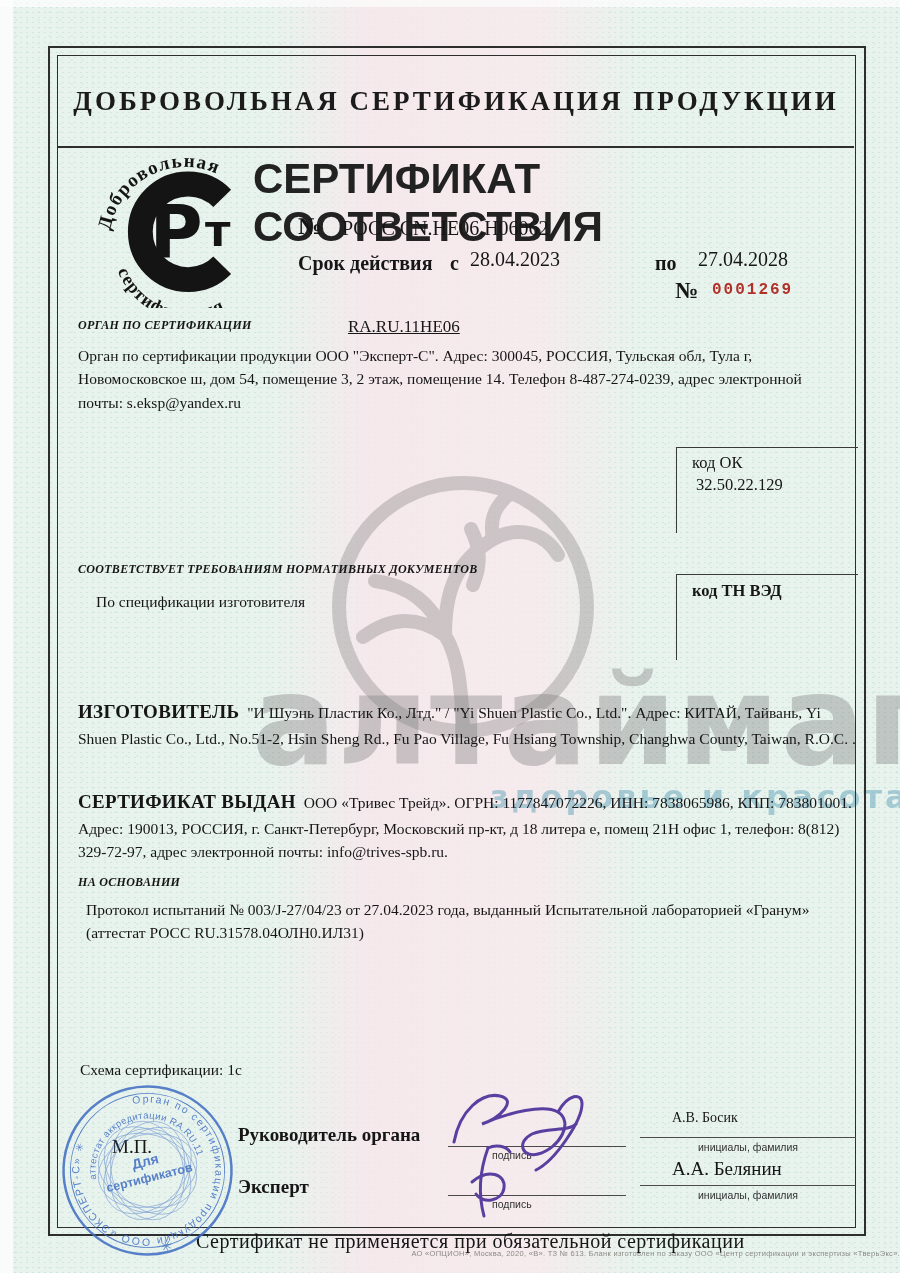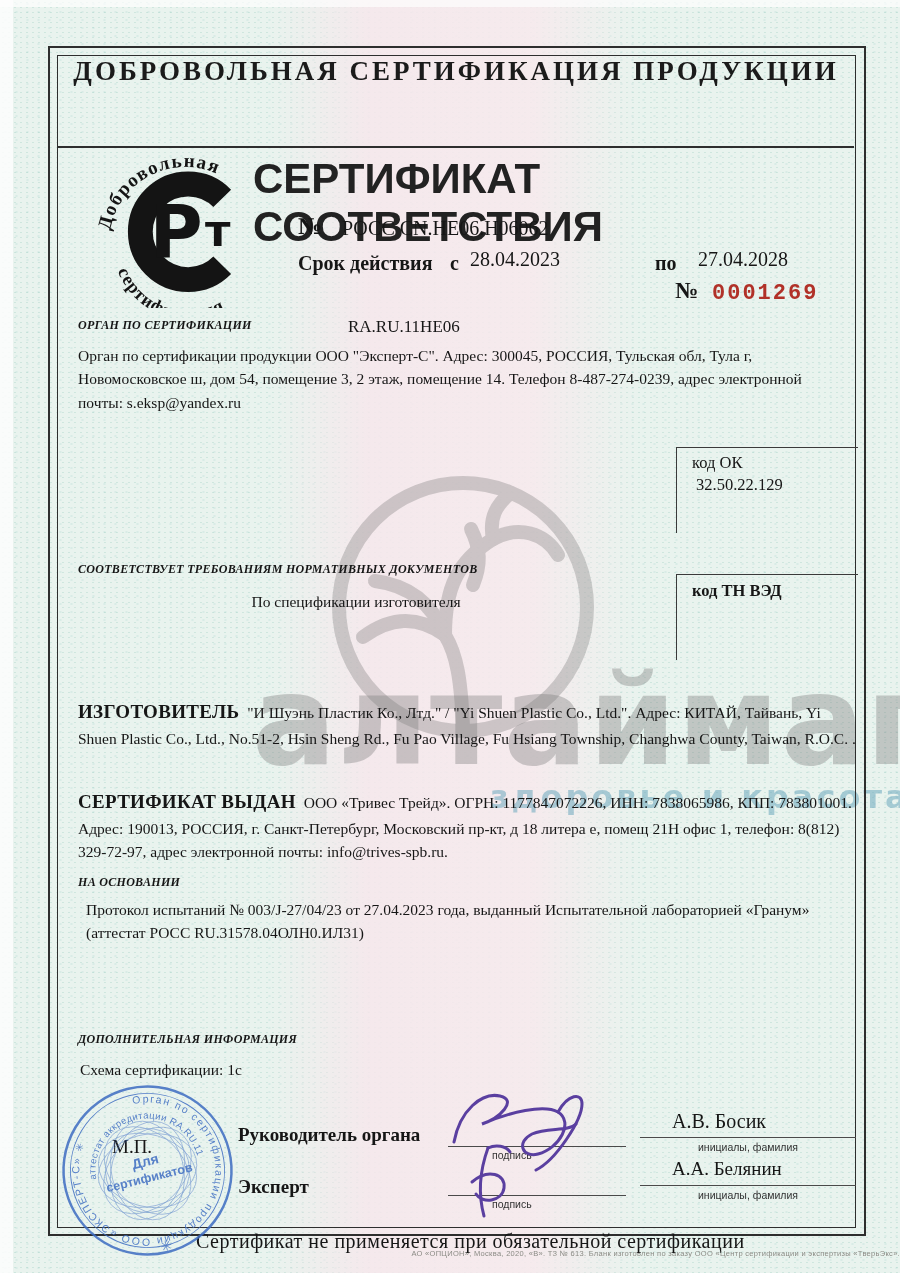--- a/index.html
+++ b/index.html
@@ -11,32 +11,32 @@
       linear-gradient(90deg, rgba(233,243,238,0) 30%, rgba(247,231,236,0.85) 41%, rgba(248,233,237,0.85) 59%, rgba(233,243,238,0) 71%),
       radial-gradient(rgba(111,184,166,0.22) 1px, rgba(0,0,0,0) 1.3px),
       radial-gradient(rgba(130,195,185,0.16) 1px, rgba(0,0,0,0) 1.5px);
     background-size:100% 100%, 6px 5px, 11px 8px;
   }
   .scan-edge-left{position:absolute;left:0;top:0;bottom:0;width:13px;background:rgba(253,253,253,.85);}
   .scan-edge-top{position:absolute;left:0;top:0;right:0;height:7px;background:rgba(253,253,253,.7);}
   .border-outer{position:absolute;left:48px;top:46px;width:814px;height:1186px;border:2px solid #2e2e2e;}
   .border-inner{position:absolute;left:57px;top:55px;width:797px;height:1171px;border:1px solid #2e2e2e;}
   .banner{position:absolute;left:58px;top:56px;width:796px;height:90px;border-bottom:2px solid #2e2e2e;
-    display:flex;justify-content:center;}
+    display:flex;align-items:center;justify-content:center;}
   .banner-title{font-weight:bold;font-size:27px;letter-spacing:3px;color:#1b1b1b;}
   .abs{position:absolute;}
   .z1{z-index:1}.z2{z-index:2}.z3{z-index:3}
   .title{font-family:"Liberation Sans",sans-serif;font-weight:700;font-size:42px;letter-spacing:0;color:#222;}
   .serif-b{font-weight:bold;}
   .head{font-weight:bold;font-size:12px;letter-spacing:.3px;font-style:italic;}
   .head-inline{font-weight:bold;font-size:19px;letter-spacing:.3px;margin-right:8px;}
   .body-text{font-size:15.5px;line-height:1.5;}
   .code-box-line-top{border-top:1.5px solid #3a3a3a;}
   .code-box-line-left{border-left:1.5px solid #3a3a3a;}
-  .red-num{font-family:"Liberation Mono",monospace;font-weight:bold;font-size:22px;letter-spacing:2px;color:#b13128;}
+  .red-num{font-family:"Liberation Mono",monospace;font-weight:bold;font-size:16px;letter-spacing:2px;color:#b13128;}
   .small-cap{font-family:"Liberation Sans",sans-serif;font-size:10.5px;color:#333;}
   .sig-line{border-bottom:1.2px solid #4a4a4a;}
   .wm-brand{font-family:"DejaVu Sans",sans-serif;font-weight:bold;font-size:125px;letter-spacing:1px;
     color:rgba(125,125,125,0.38);white-space:nowrap;}
   .wm-tag{font-family:"DejaVu Sans",sans-serif;font-weight:bold;font-size:32px;letter-spacing:3px;
     color:rgba(108,168,190,0.55);white-space:nowrap;}
   .footer-note{font-size:20px;letter-spacing:.5px;}
   .imprint{font-family:"Liberation Sans",sans-serif;font-size:7.5px;color:#8b8b85;letter-spacing:.3px;}
 </style>
 </head>
@@ -95,46 +95,45 @@
   <div class="abs z2 serif-b" style="left:298px;top:252px;font-size:20px;">Срок действия</div>
   <div class="abs z2 serif-b" style="left:450px;top:252px;font-size:20px;">с</div>
   <div class="abs z2" style="left:470px;top:248px;font-size:20px;">28.04.2023</div>
   <div class="abs z2 serif-b" style="left:655px;top:252px;font-size:20px;">по</div>
   <div class="abs z2" style="left:698px;top:248px;font-size:20px;">27.04.2028</div>
 
   <div class="abs z2" style="left:675px;top:278px;font-size:23px;font-weight:bold;">№</div>
   <div class="abs z2 red-num" style="left:712px;top:281px;">0001269</div>
 
   <div class="abs z2 head" style="left:78px;top:318px;">ОРГАН ПО СЕРТИФИКАЦИИ</div>
-  <div class="abs z2" style="left:348px;top:317px;font-size:17px;">RA.RU.11НЕ06</div>
+  <div class="abs z2" style="left:348px;top:317px;font-size:17px;text-decoration:underline;">RA.RU.11НЕ06</div>
   <div class="abs z2 body-text" style="left:78px;top:344px;width:772px;">Орган по сертификации продукции ООО "Эксперт-С". Адрес: 300045, РОССИЯ, Тульская обл, Тула г, Новомосковское ш, дом 54, помещение 3, 2 этаж, помещение 14. Телефон 8-487-274-0239, адрес электронной почты: s.eksp@yandex.ru</div>
 
   <div class="abs z2 code-box-line-top" style="left:676px;top:447px;width:182px;height:0;"></div>
   <div class="abs z2 code-box-line-left" style="left:676px;top:447px;width:0;height:86px;"></div>
   <div class="abs z2" style="left:692px;top:453px;font-size:16.5px;">код ОК</div>
   <div class="abs z2" style="left:696px;top:475px;font-size:16.5px;">32.50.22.129</div>
 
   <div class="abs z2 head" style="left:78px;top:562px;width:600px;">СООТВЕТСТВУЕТ ТРЕБОВАНИЯМ НОРМАТИВНЫХ ДОКУМЕНТОВ</div>
-  <div class="abs z2 body-text" style="left:76px;top:590px;width:560px;text-align:center;">По спецификации изготовителя</div>
+  <div class="abs z2 body-text" style="left:96px;top:590px;width:560px;">По спецификации изготовителя</div>
   <div class="abs z2 code-box-line-top" style="left:676px;top:574px;width:182px;height:0;"></div>
   <div class="abs z2 code-box-line-left" style="left:676px;top:574px;width:0;height:86px;"></div>
   <div class="abs z2" style="left:692px;top:581px;font-size:16.5px;font-weight:bold;">код ТН ВЭД</div>
 
   <div class="abs z2 body-text" style="left:78px;top:698px;width:782px;">
     <span class="head-inline">ИЗГОТОВИТЕЛЬ</span><span>"И Шуэнь Пластик Ко., Лтд." / "Yi Shuen Plastic Co., Ltd.". Адрес: КИТАЙ, Тайвань, Yi Shuen Plastic Co., Ltd., No.51-2, Hsin Sheng Rd., Fu Pao Village, Fu Hsiang Township, Changhwa County, Taiwan, R.O.C. .</span>
   </div>
 
   <div class="abs z2 body-text" style="left:78px;top:788px;width:782px;">
     <span class="head-inline">СЕРТИФИКАТ ВЫДАН</span><span>ООО «Тривес Трейд». ОГРН: 1177847072226, ИНН: 7838065986, КПП: 783801001. Адрес: 190013, РОССИЯ, г. Санкт-Петербург, Московский пр-кт, д 18 литера е, помещ 21Н офис 1, телефон: 8(812) 329-72-97, адрес электронной почты: info@trives-spb.ru.</span>
   </div>
 
   <div class="abs z2 head" style="left:78px;top:875px;">НА ОСНОВАНИИ</div>
   <div class="abs z2 body-text" style="left:86px;top:898px;width:762px;">Протокол испытаний № 003/J-27/04/23 от 27.04.2023 года, выданный Испытательной лабораторией «Гранум» (аттестат РОСС RU.31578.04ОЛН0.ИЛ31)</div>
 
-  <div class="abs z2 head" style="left:78px;top:1032px;">ДОПОЛНИТЕЛЬНАЯ ИНФОРМАЦИЯ</div>
   <div class="abs z2 body-text" style="left:80px;top:1058px;width:500px;">Схема сертификации: 1с</div>
 
   <svg class="abs z3" style="left:45px;top:1068px;transform:rotate(-14deg);opacity:.85;" width="205" height="205" viewBox="0 0 205 205">
     <defs>
       <path id="rimPath" d="M 102.5,34.5 A 68,68 0 1 1 102.4,34.5"></path>
       <path id="innerArc" d="M 50.5,102.5 A 52,52 0 0 1 154.5,102.5"></path>
     </defs>
     <circle cx="102.5" cy="102.5" r="84" fill="none" stroke="#3e6dc2" stroke-width="2.5"></circle>
     <circle cx="102.5" cy="102.5" r="77" fill="none" stroke="#3e6dc2" stroke-width="1"></circle>
     <g fill="none" stroke="#3e6dc2" stroke-width="0.7" opacity="0.65">
@@ -154,21 +153,21 @@
     </text>
     <text x="102.5" y="98" text-anchor="middle" font-family="Liberation Sans, sans-serif" font-weight="bold" font-size="14" fill="#3e6dc2">Для</text>
     <text x="102.5" y="114" text-anchor="middle" font-family="Liberation Sans, sans-serif" font-weight="bold" font-size="12.5" fill="#3e6dc2">сертификатов</text>
     <text x="102.5" y="185" text-anchor="middle" font-size="14" fill="#3e6dc2">✳</text>
   </svg>
   <div class="abs z2" style="left:112px;top:1136px;font-size:19px;">М.П.</div>
 
   <div class="abs z2 serif-b" style="left:238px;top:1124px;font-size:19px;">Руководитель органа</div>
   <div class="abs z2 sig-line" style="left:448px;top:1146px;width:178px;"></div>
   <div class="abs z2 small-cap" style="left:492px;top:1149px;">подпись</div>
-  <div class="abs z2" style="left:672px;top:1110px;font-size:20px;">А.В. Босик</div>
+  <div class="abs z2" style="left:672px;top:1110px;font-size:14px;">А.В. Босик</div>
   <div class="abs z2 sig-line" style="left:640px;top:1137px;width:216px;"></div>
   <div class="abs z2 small-cap" style="left:698px;top:1141px;">инициалы, фамилия</div>
 
   <div class="abs z2 serif-b" style="left:238px;top:1176px;font-size:19px;">Эксперт</div>
   <div class="abs z2 sig-line" style="left:448px;top:1195px;width:178px;"></div>
   <div class="abs z2 small-cap" style="left:492px;top:1198px;">подпись</div>
   <div class="abs z2" style="left:672px;top:1158px;font-size:19px;">А.А. Белянин</div>
   <div class="abs z2 sig-line" style="left:640px;top:1185px;width:216px;"></div>
   <div class="abs z2 small-cap" style="left:698px;top:1189px;">инициалы, фамилия</div>
 

